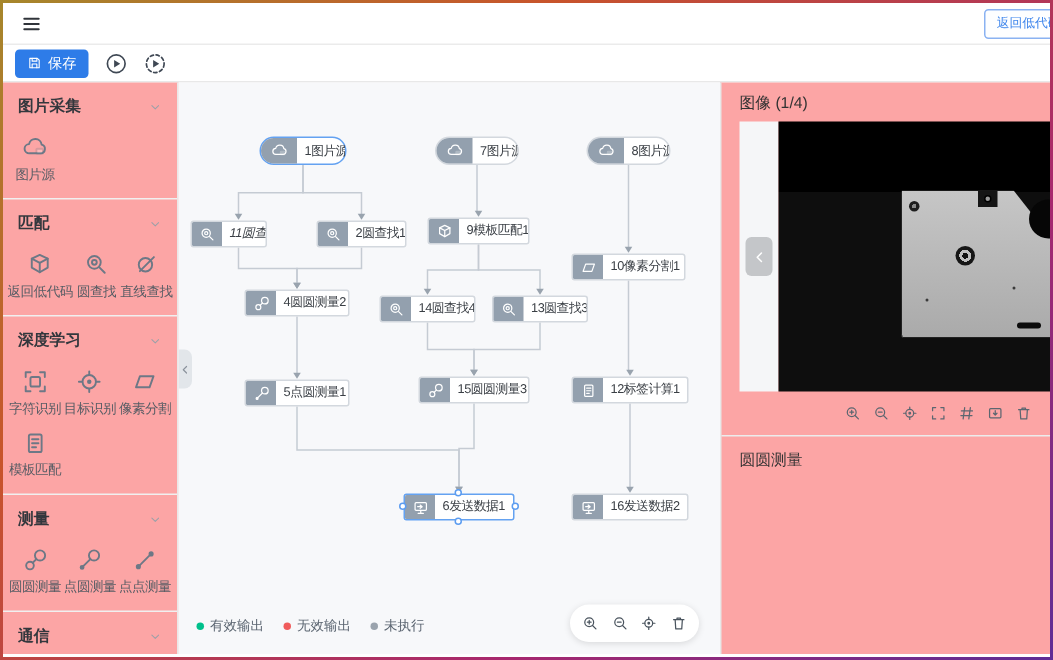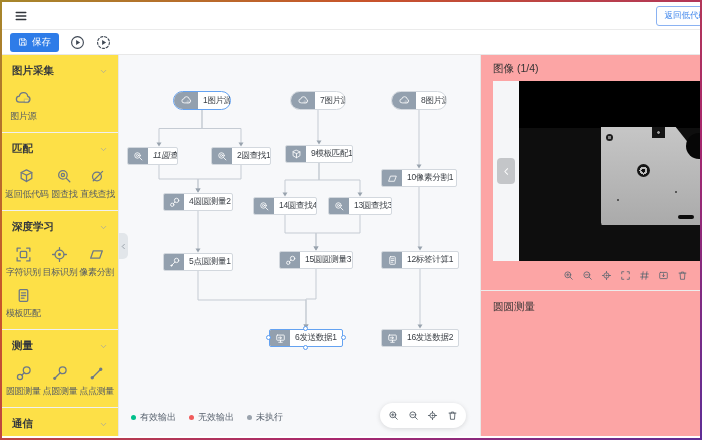--- a/index.html
+++ b/index.html
@@ -15,21 +15,21 @@
   .back-btn { position:absolute; right:-16px; top:4px; height:20px; padding:0 8px;
     background:#fdfeff; border:1px solid #8ab2f2; border-radius:3px; color:#3f86ec;
     font-size:8.5px; font-family:inherit; white-space:nowrap; }
   .toolbar { height:25px; border-bottom:1px solid #e8e8e8; display:flex; align-items:center;
     gap:11px; padding:0 8px; }
   .save-btn { display:inline-flex; align-items:center; gap:4px; height:19px; padding:0 8px;
     background:#2e7ce8; border:none; border-radius:3px; color:#fff; font-size:9.5px; font-family:inherit; }
 
   
   .content { display:flex; height:calc(100% - 55px); }
-  .sidebar { width:117px; border-right:1px solid #e8e8e8; overflow:hidden; background:#fde047; }
+  .sidebar { width:117px; border-right:1px solid #e8e8e8; overflow:hidden; background:#fca5a5; }
   .canvas { flex:1; background:#f7f8fa; position:relative; overflow:hidden; }
   .rightpanel { width:220px; border-left:1px solid #e8e8e8; background:#fca5a5;
     display:flex; flex-direction:column; }
 
   
   .sgroup { border-bottom:1px solid #f0f0f0; padding:6px 0 9px; }
   .sghead { display:flex; align-items:center; justify-content:space-between;
     padding:3px 10px; font-size:10.5px; font-weight:bold; color:#33373d; }
   .sghead .icn { width:9px; height:9px; color:#9aa0a8; }
   .sitems { display:grid; grid-template-columns:repeat(3,1fr); row-gap:8px; padding:9px 3px 0; }

